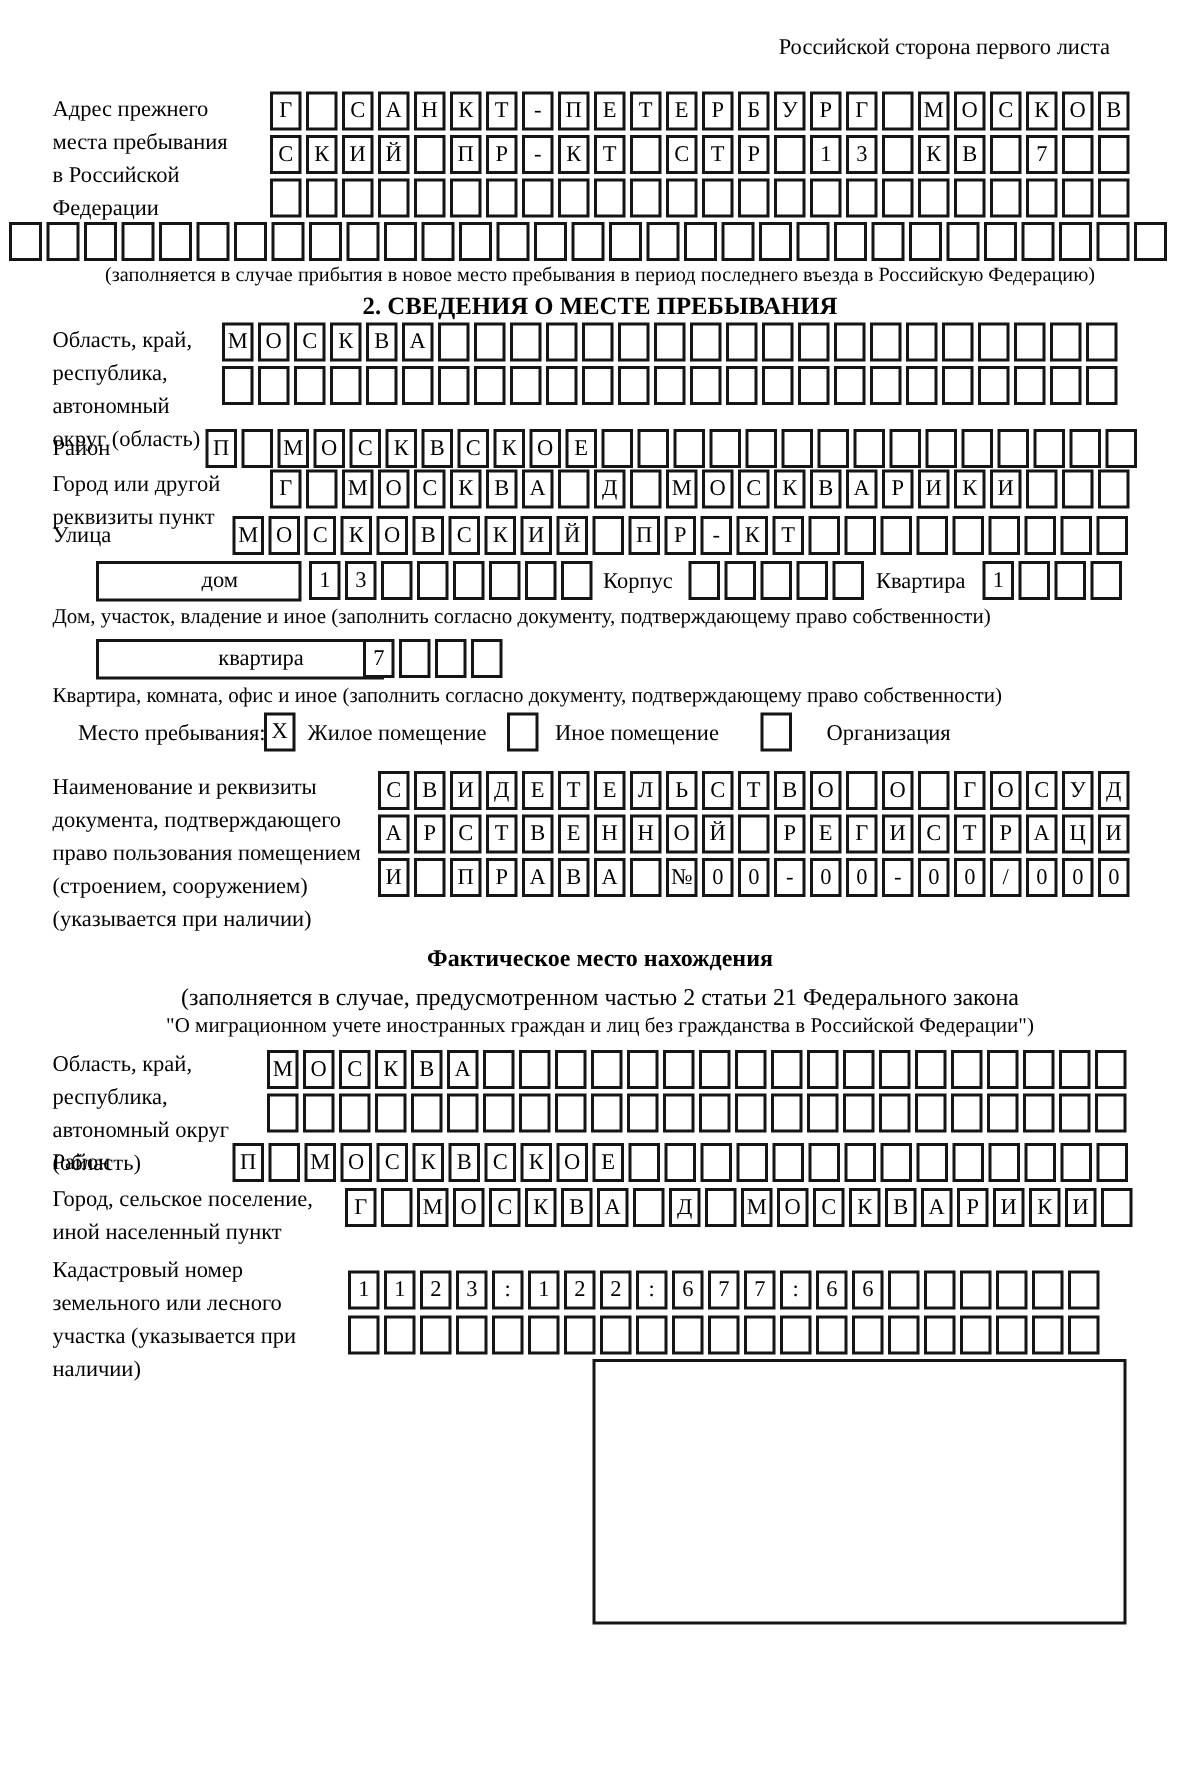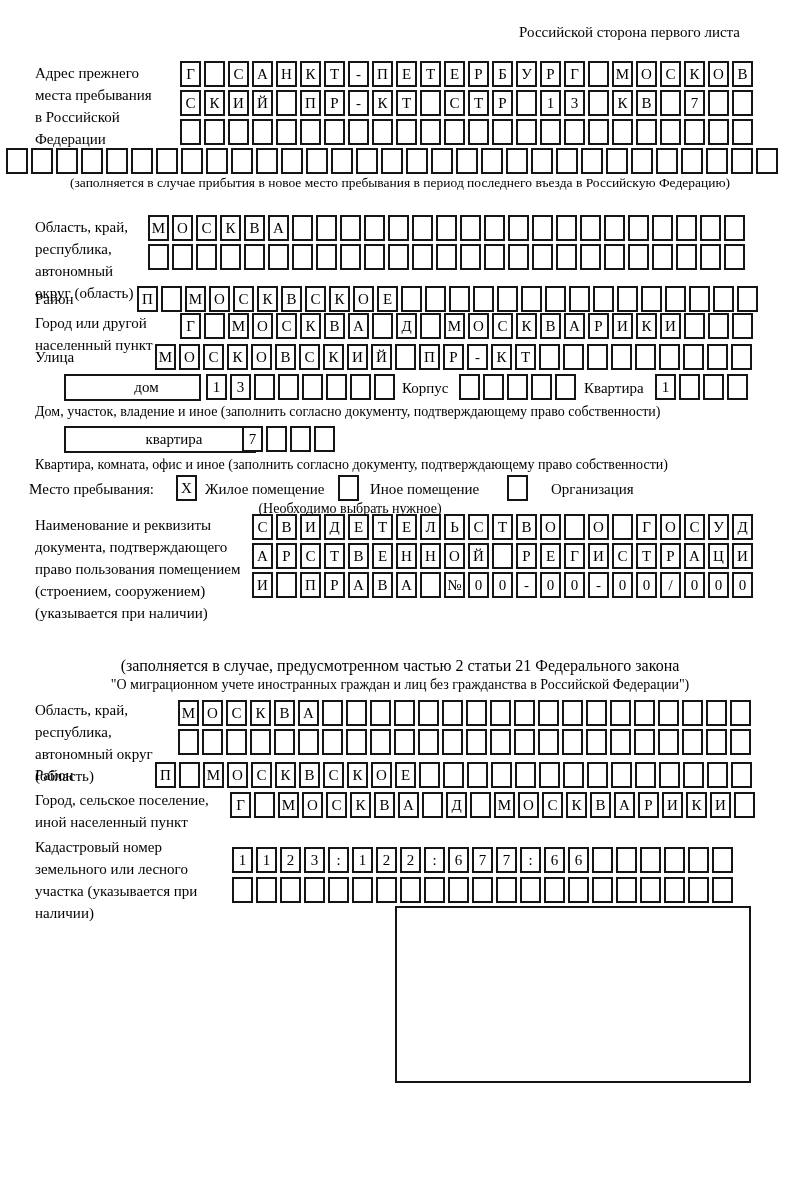--- a/index.html
+++ b/index.html
@@ -54,21 +54,21 @@
   #lbl-korpus    { left:402px; top:377px; }
   #row-korpus    { left:459px; top:374px; }
   #lbl-stroenie  { left:584px; top:377px; }
   #row-stroenie  { left:655px; top:374px; }
   #cap-house     { left:35px; top:404px; font-size:14px; }
 
   #kvbox         { left:64px; top:426px; width:192px; }
   #row-kv        { left:242px; top:426px; }
   #cap-kv        { left:35px; top:457px; font-size:14px; }
 
-  #lbl-stay      { left:29px; top:478px; }
+  #lbl-stay      { left:52px; top:478px; }
   #chk1          { left:176px; top:475px; }
   #lbl-opt1      { left:205px; top:478px; }
   #chk2          { left:338px; top:475px; }
   #lbl-opt2      { left:370px; top:478px; }
   #chk3          { left:507px; top:475px; }
   #lbl-opt3      { left:551px; top:478px; }
   #cap-stay      { left:150px; top:501px; width:400px; text-align:center; font-size:14px; }
 
   #lbl-doc       { left:35px; top:514px; width:208px; }
   #row-doc1      { left:252px; top:514px; }
@@ -207,20 +207,21 @@
       <span class="cell"></span>
       <span class="cell"></span>
       <span class="cell"></span>
       <span class="cell"></span>
       <span class="cell"></span>
       <span class="cell"></span>
       <span class="cell"></span>
     </div>
   <div id="cap-prev" class="cap center">(заполняется в случае прибытия в новое место пребывания в период последнего въезда в Российскую Федерацию)</div>
 
+  <div id="h-sec2" class="abs center bold">2. СВЕДЕНИЯ О МЕСТЕ ПРЕБЫВАНИЯ</div>
 
   <div id="lbl-region1" class="lbl">Область, край, республика, автономный округ (область)</div>
   <div id="row-r1a" class="cellrow">
       <span class="cell">М</span>
       <span class="cell">О</span>
       <span class="cell">С</span>
       <span class="cell">К</span>
       <span class="cell">В</span>
       <span class="cell">А</span>
       <span class="cell"></span>
@@ -294,21 +295,21 @@
       <span class="cell"></span>
       <span class="cell"></span>
       <span class="cell"></span>
       <span class="cell"></span>
       <span class="cell"></span>
       <span class="cell"></span>
       <span class="cell"></span>
       <span class="cell"></span>
     </div>
 
-  <div id="lbl-city1" class="lbl">Город или другой населенный пункт</div>
+  <div id="lbl-city1" class="lbl">Город или другой реквизиты пункт</div>
   <div id="row-c1" class="cellrow">
       <span class="cell">Г</span>
       <span class="cell"></span>
       <span class="cell">М</span>
       <span class="cell">О</span>
       <span class="cell">С</span>
       <span class="cell">К</span>
       <span class="cell">В</span>
       <span class="cell">А</span>
       <span class="cell"></span>
@@ -395,21 +396,20 @@
     </div>
   <div id="cap-kv" class="cap">Квартира, комната, офис и иное (заполнить согласно документу, подтверждающему право собственности)</div>
 
   <div id="lbl-stay" class="lbl">Место пребывания:</div>
   <span id="chk1" class="cell chk">X</span>
   <div id="lbl-opt1" class="lbl">Жилое помещение</div>
   <span id="chk2" class="cell chk"></span>
   <div id="lbl-opt2" class="lbl">Иное помещение</div>
   <span id="chk3" class="cell chk"></span>
   <div id="lbl-opt3" class="lbl">Организация</div>
-  <div id="cap-stay" class="cap">(Необходимо выбрать нужное)</div>
 
   <div id="lbl-doc" class="lbl">Наименование и реквизиты документа, подтверждающего право пользования помещением (строением, сооружением) (указывается при наличии)</div>
   <div id="row-doc1" class="cellrow">
       <span class="cell">С</span>
       <span class="cell">В</span>
       <span class="cell">И</span>
       <span class="cell">Д</span>
       <span class="cell">Е</span>
       <span class="cell">Т</span>
       <span class="cell">Е</span>
@@ -468,20 +468,21 @@
       <span class="cell">0</span>
       <span class="cell">-</span>
       <span class="cell">0</span>
       <span class="cell">0</span>
       <span class="cell">/</span>
       <span class="cell">0</span>
       <span class="cell">0</span>
       <span class="cell">0</span>
     </div>
 
+  <div id="h-fact" class="abs center bold">Фактическое место нахождения</div>
   <div id="cap-f1" class="cap center">(заполняется в случае, предусмотренном частью 2 статьи 21 Федерального закона</div>
   <div id="cap-f2" class="cap center">"О миграционном учете иностранных граждан и лиц без гражданства в Российской Федерации")</div>
 
   <div id="lbl-region2" class="lbl">Область, край, республика, автономный округ (область)</div>
   <div id="row-r2a" class="cellrow">
       <span class="cell">М</span>
       <span class="cell">О</span>
       <span class="cell">С</span>
       <span class="cell">К</span>
       <span class="cell">В</span>

